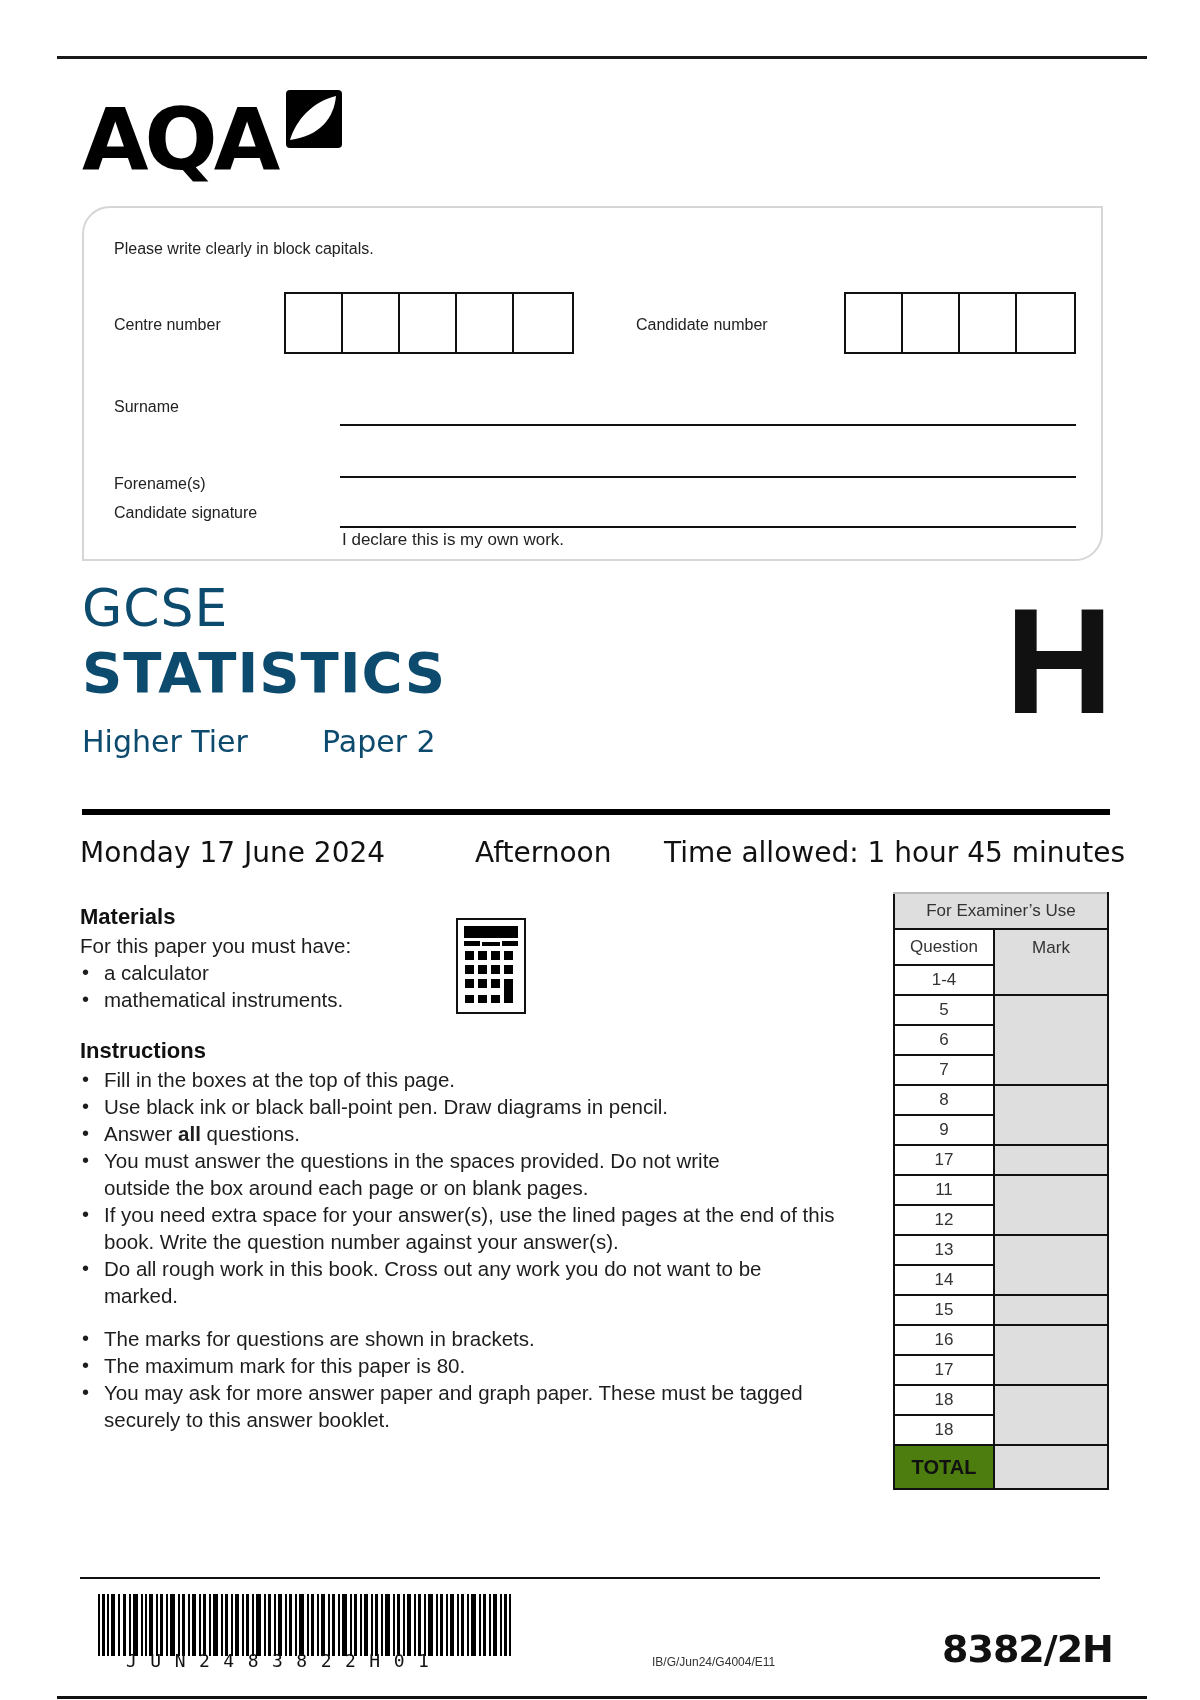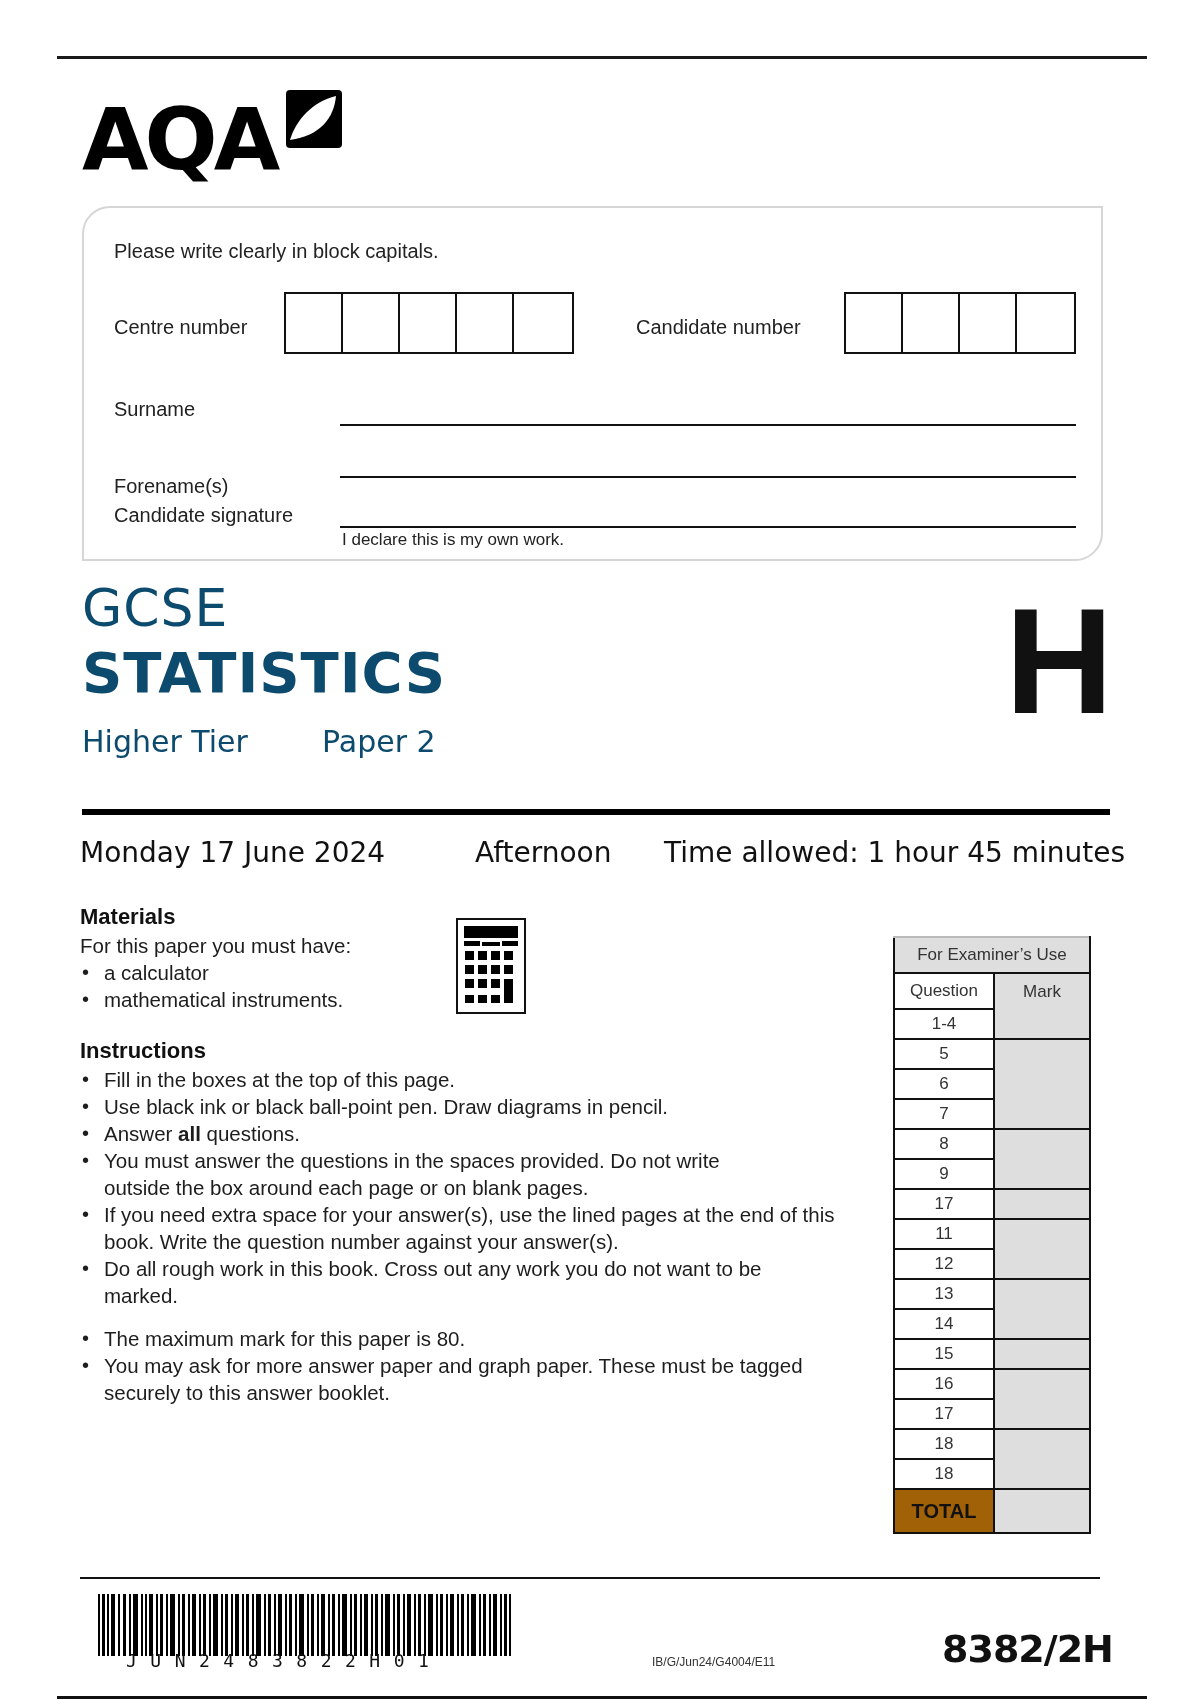--- a/index.html
+++ b/index.html
@@ -7,21 +7,21 @@
          font-family:"Liberation Sans", sans-serif; }
   .abs { position:absolute; }
   .rule-top { left:57px; top:56px; width:1090px; height:3px; background:#1a1a1a; }
   .logo { left:82px; top:90px; width:270px; height:100px; }
   .logo-text { position:absolute; left:0; top:6px; font-family:"DejaVu Sans", sans-serif; font-weight:bold;
                font-size:86px; letter-spacing:-4px; line-height:1; color:#000; }
   .logo-mark { position:absolute; left:204px; top:0; width:56px; height:58px; }
 
   .form { left:82px; top:206px; width:1021px; height:355px; border:2px solid #d6d6d6;
           border-radius:28px 0 28px 0; box-sizing:border-box; }
-  .form .lbl { position:absolute; font-size:20px; color:#222; }
+  .form .lbl { position:absolute; font-size:16px; color:#222; }
   .boxes { position:absolute; display:flex; border:2px solid #111; box-sizing:border-box; }
   .boxes .cell { width:57px; height:100%; border-right:2px solid #111; box-sizing:border-box; }
   .boxes .cell:last-child { border-right:none; }
   .line { position:absolute; height:2px; background:#111; }
 
   .title { font-family:"DejaVu Sans", sans-serif; color:#0c4a6e; }
   .gcse { left:82px; top:578px; font-size:52px; letter-spacing:1px; }
   .stats { left:82px; top:640px; font-size:56px; font-weight:bold; letter-spacing:1px; }
   .tier { left:82px; top:724px; font-size:30px; }
   .paper { left:322px; top:724px; font-size:30px; }
@@ -32,26 +32,26 @@
 
   .sec { left:80px; width:800px; font-size:20.5px; line-height:27px; color:#1d1d1d; }
   .sec h3 { margin:0; font-size:22px; font-weight:bold; line-height:30px; color:#111; }
   .sec ul { list-style:none; margin:0; padding:0; }
   .sec li { position:relative; padding-left:24px; }
   .sec li::before { content:"•"; position:absolute; left:2px; top:0; font-size:20px; }
 
   .calc { left:456px; top:918px; width:70px; height:96px; border:2px solid #111; box-sizing:border-box; }
 
   .exam { left:893px; top:892px; width:202px; }
-  .exam table { border-collapse:collapse; width:198px; font-size:17px; color:#333;margin-top:44px; }
+  .exam table { border-collapse:collapse; width:216px; font-size:17px; color:#333; }
   .exam td { border:2px solid #111; text-align:center; height:28px; padding:0; }
   .exam td.q { width:98px; background:#fff; }
   .exam td.m { background:#dedede; }
   .exam .hdr { background:#dedede; height:34px; font-size:17px; border-top:2px solid #bbb; }
-  .exam .total { background:#a16207; font-weight:bold; font-size:20px; height:42px; color:#111; }
+  .exam .total { background:#4d7c0f; font-weight:bold; font-size:20px; height:42px; color:#111; }
 
   .rule-bot { left:80px; top:1577px; width:1020px; height:2px; background:#111; }
   .rule-bot2 { left:57px; top:1696px; width:1090px; height:3px; background:#111; }
   .barcode { left:98px; top:1594px; width:414px; height:62px; }
   .barcode-text { left:126px; top:1650px; font-family:"DejaVu Sans Mono", monospace; font-size:18px;
                   letter-spacing:13.5px; }
   .ref { left:652px; top:1655px; font-size:12px; color:#333; }
   .code { left:942px; top:1627px; font-family:"DejaVu Sans", sans-serif; font-weight:bold; font-size:38px; letter-spacing:-1px; }
 </style>
 </head>
@@ -152,20 +152,21 @@
     <li>Use black ink or black ball-point pen.  Draw diagrams in pencil.</li>
     <li><span>Answer </span><b>all</b><span> questions.</span></li>
     <li style="padding-right:80px;">You must answer the questions in the spaces provided.  Do not write outside the box around each page or on blank pages.</li>
     <li>If you need extra space for your answer(s), use the lined pages at the end of this book.  Write the question number against your answer(s).</li>
     <li style="padding-right:80px;">Do all rough work in this book.  Cross out any work you do not want to be marked.</li>
   </ul>
 </div>
 
 <div class="abs sec" style="top:1325px;">
   <ul>
+    <li>The marks for questions are shown in brackets.</li>
     <li>The maximum mark for this paper is 80.</li>
     <li style="padding-right:40px;">You may ask for more answer paper and graph paper.  These must be tagged securely to this answer booklet.</li>
   </ul>
 </div>
 
 <div class="abs exam">
   <table>
     <tbody>
         <tr>
           <td class="hdr" colspan="2">For Examiner’s Use</td>

